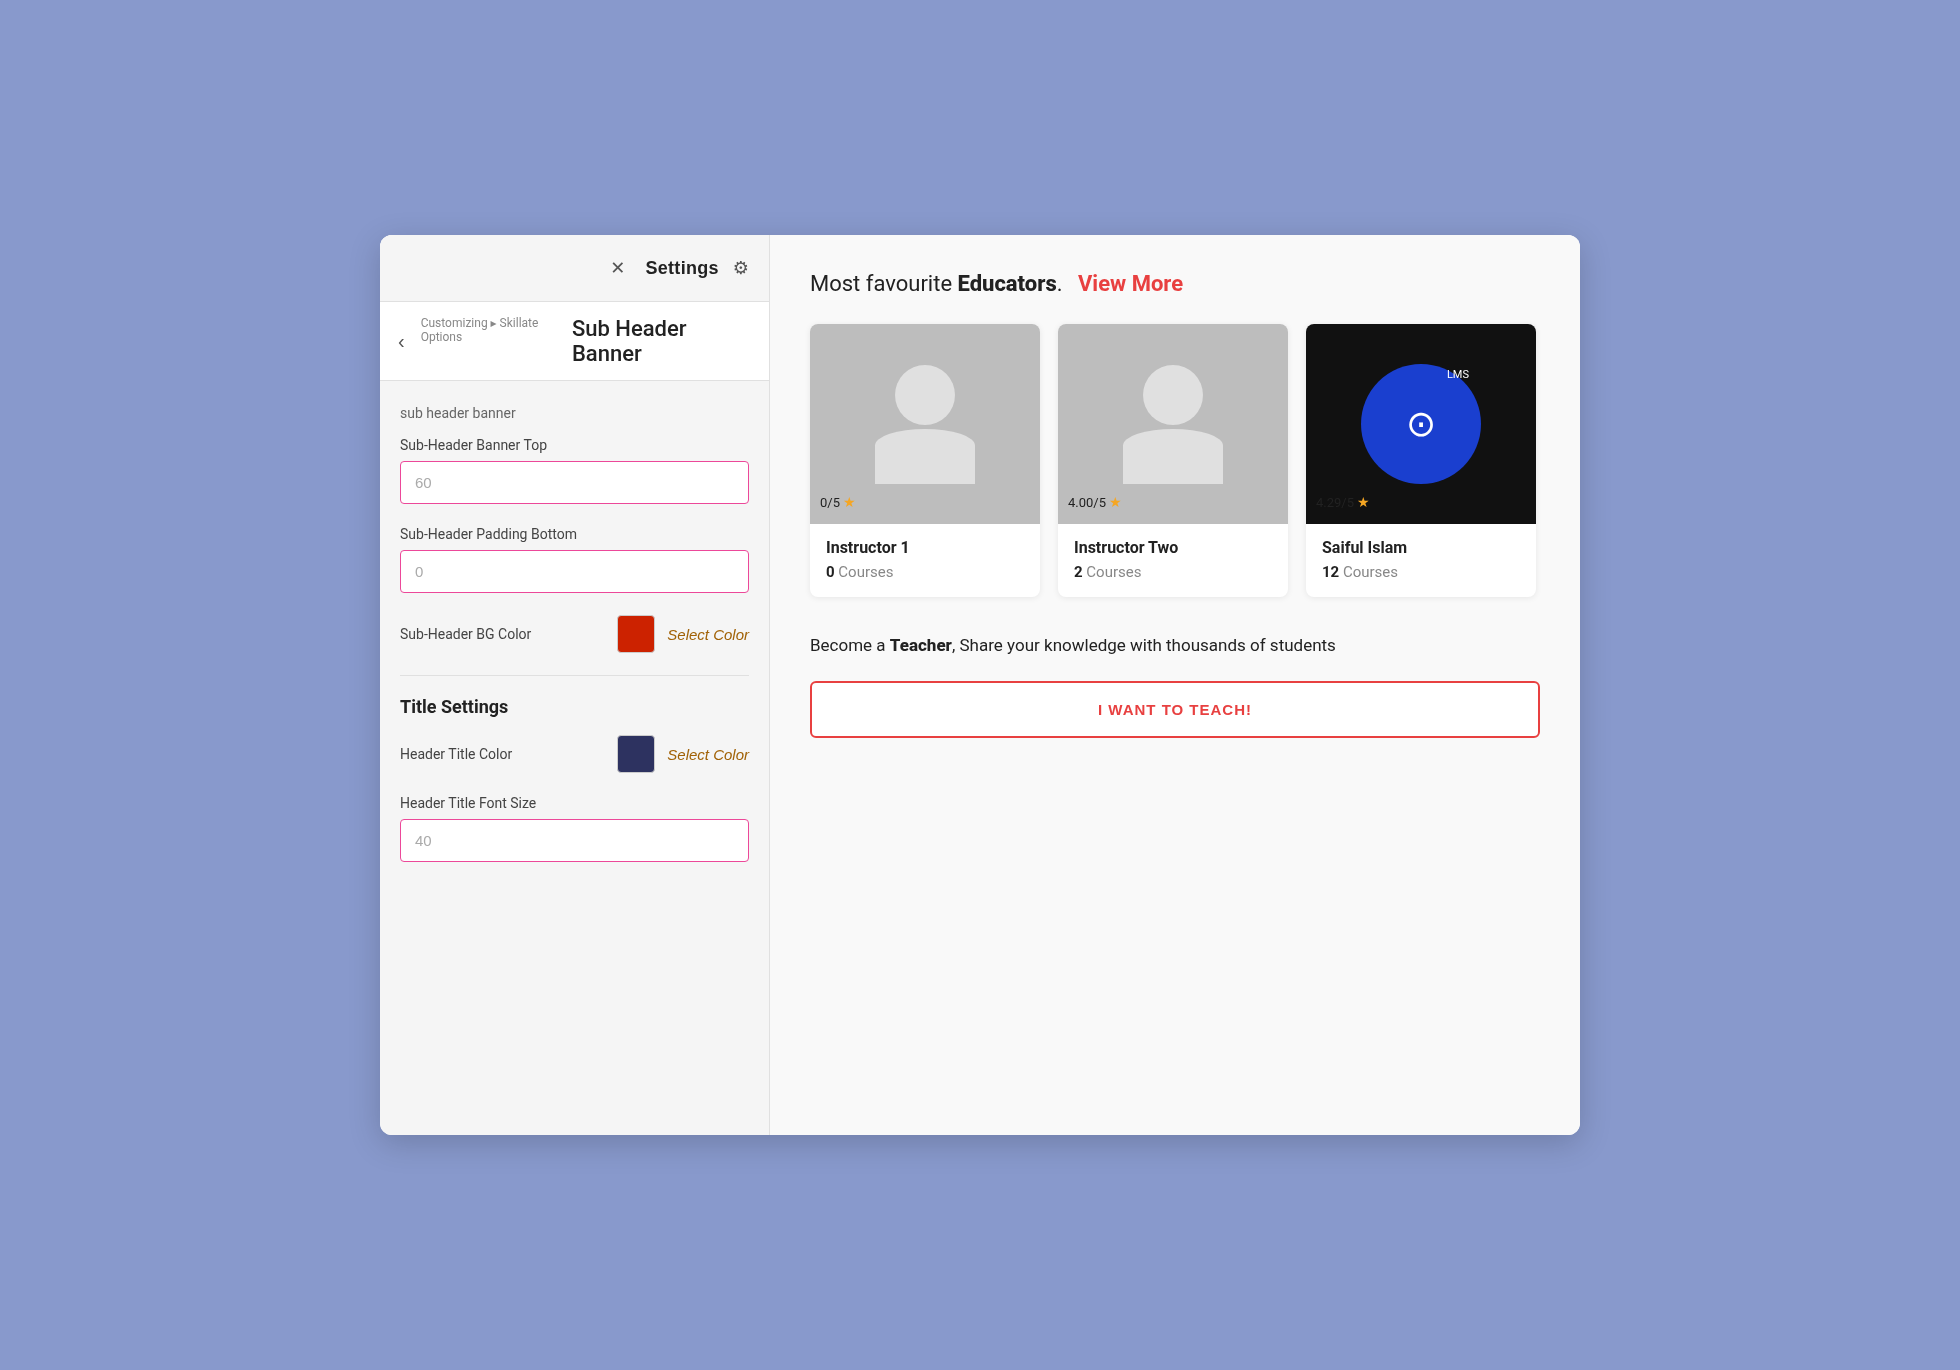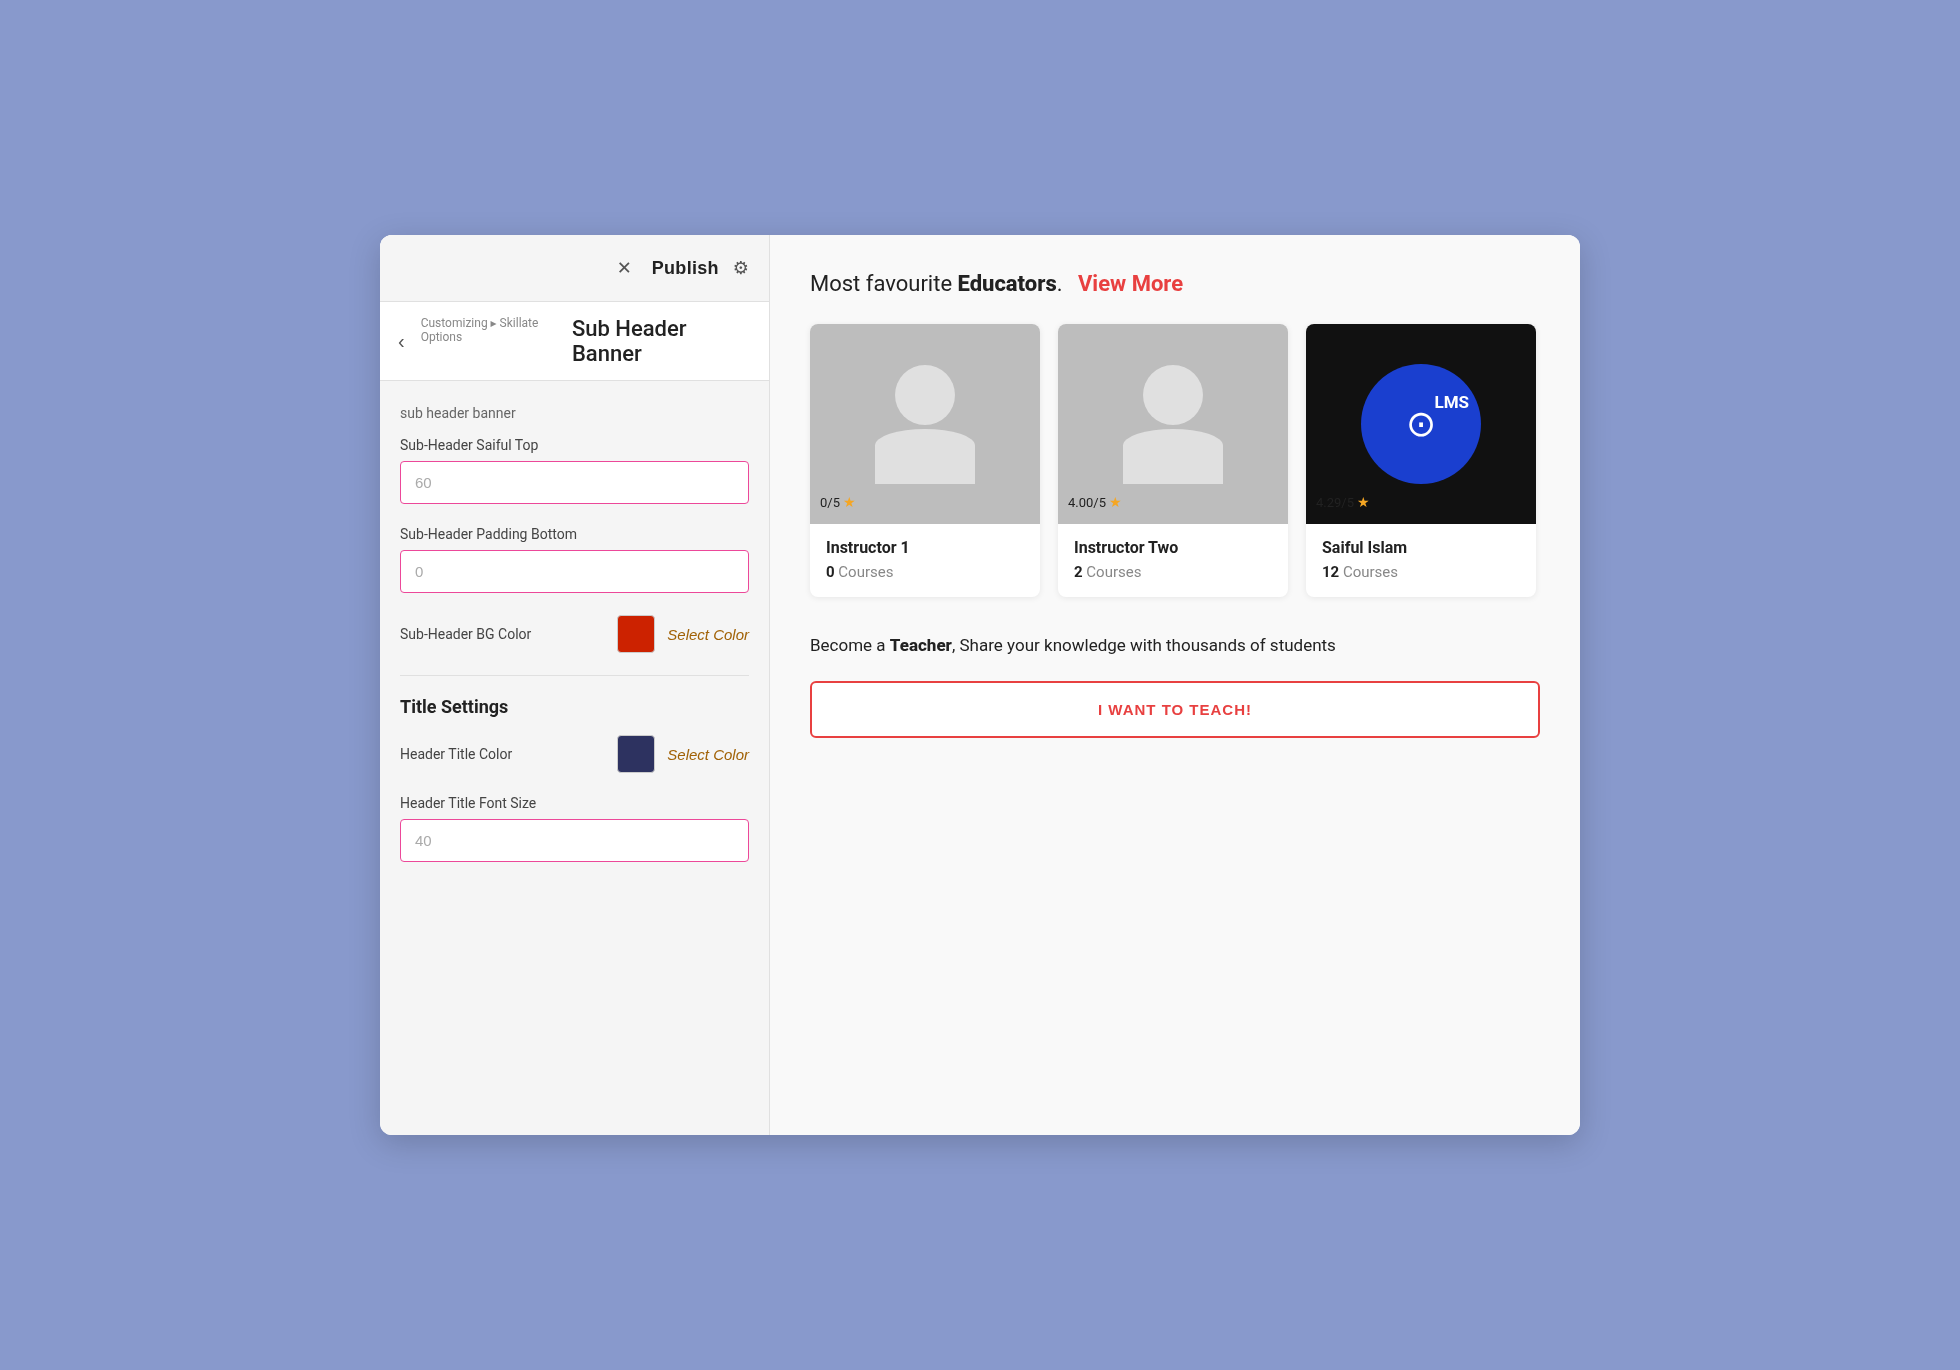--- a/index.html
+++ b/index.html
@@ -232,25 +232,25 @@
       height: 120px;
       border-radius: 50%;
       background: #1a3fcf;
       display: flex;
       align-items: center;
       justify-content: center;
       position: relative;
     }
     .lms-text {
       position: absolute;
-      top: 28px;
+      top: 4px;
       right: 12px;
       color: #fff;
-      font-size: 17px;
-      font-weight: 700;
+      font-size: 11px;
+      font-weight: 400;
     }
     .lms-icon {
       font-size: 36px;
       color: #fff;
     }
     .rating-badge {
       position: absolute;
       bottom: 14px;
       left: 10px;
       font-size: 13px;
@@ -314,42 +314,42 @@
 
 <div class="outer-container">
 
   <div class="left-panel">
 
     <div class="top-bar">
       <button class="close-btn" style="position:static;">
         <span>✕</span>
       </button>
       <div class="top-bar-actions">
-        <button class="publish-btn">Publish</button>
+        <button class="publish-btn">Settings</button>
         <button class="gear-btn">
           <span>⚙</span>
         </button>
       </div>
     </div>
 
     <div class="top-bar-row">
       <button class="back-btn">
         <span>‹</span>
       </button>
       <div class="breadcrumb-block">
         <span class="breadcrumb-text">Customizing ▸ Skillate Options</span>
         <span class="section-title">Sub Header Banner</span>
       </div>
     </div>
 
     <div class="panel-content">
       <div class="section-label">sub header banner</div>
 
       <div class="field-group">
-        <div class="field-label">Sub-Header Saiful Top</div>
+        <div class="field-label">Sub-Header Banner Top</div>
         <input class="field-input" type="text" value="60" placeholder="60" style="">
       </div>
 
       <div class="field-group">
         <div class="field-label">Sub-Header Padding Bottom</div>
         <input class="field-input" type="text" value="0" placeholder="0" style="">
       </div>
 
       <div class="color-row">
         <span class="color-row-label">Sub-Header BG Color</span>

